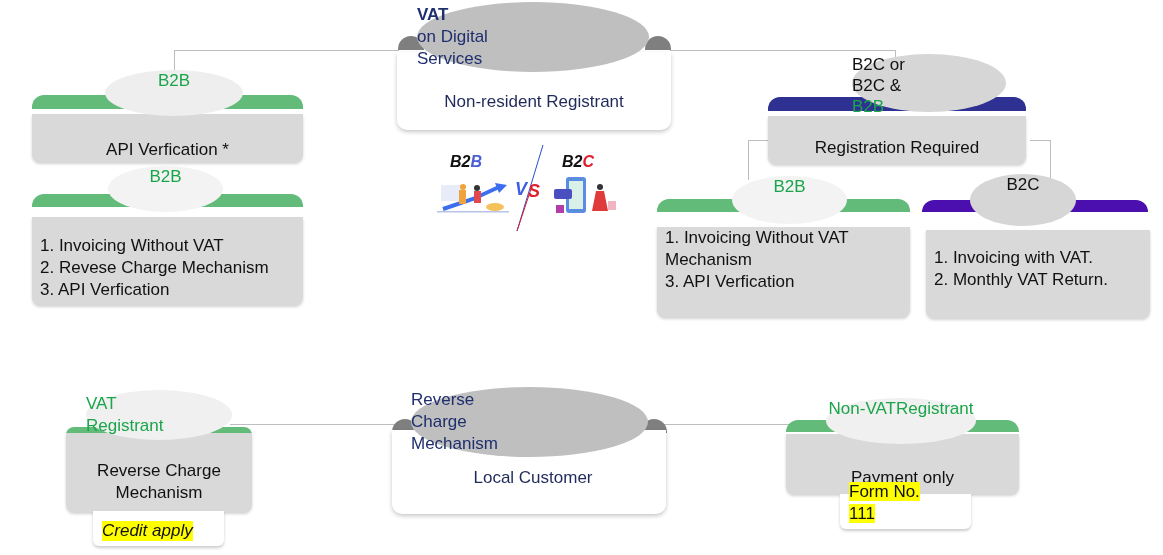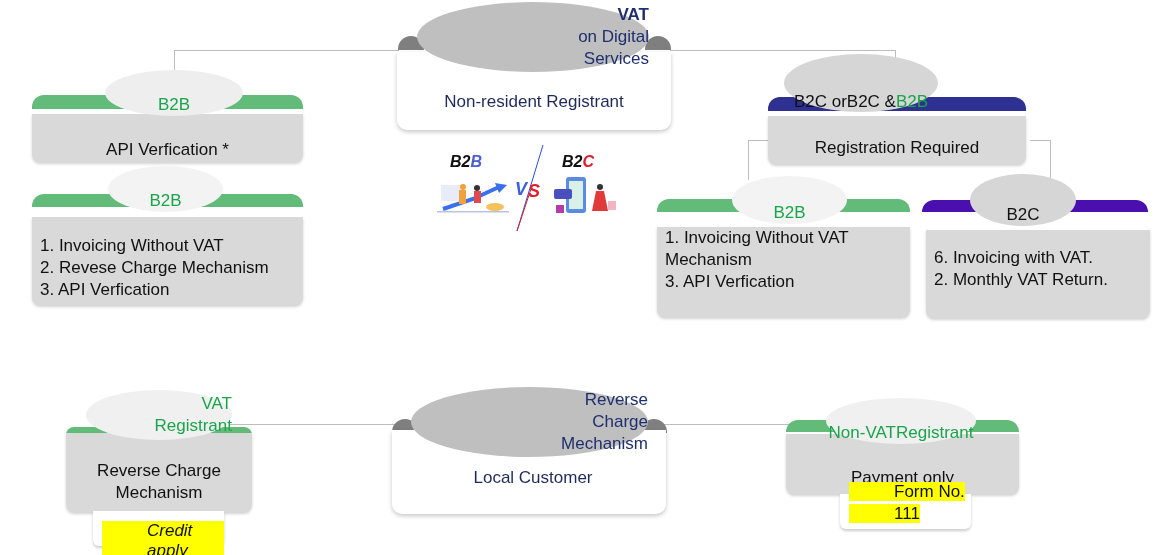--- a/index.html
+++ b/index.html
@@ -6,30 +6,30 @@
   body { width:1163px; height:555px; position:relative; background:#ffffff; overflow:hidden;
          font-family:"Liberation Sans", sans-serif; }
   .abs { position:absolute; }
   .line-h { position:absolute; height:1px; background:#bdbdbd; }
   .line-v { position:absolute; width:1px; background:#bdbdbd; }
   .bar { position:absolute; border-radius:12px 12px 0 0; }
   .box { position:absolute; background:#d9d9d9; border-radius:0 0 8px 8px;
          box-shadow:0 2px 3px rgba(0,0,0,0.18); color:#111; font-size:17px; }
   .wbox { position:absolute; background:#ffffff; border-radius:0 0 10px 10px;
           box-shadow:0 2px 4px rgba(0,0,0,0.22); color:#1f2a5a; font-size:17px; }
-  .oval { position:absolute; border-radius:50%; display:flex; align-items:flex-end; justify-content:center;
+  .oval { position:absolute; border-radius:50%; display:flex; align-items:flex-start; justify-content:center;
           text-align:center; font-size:17px; line-height:22px; }
   .oval.light { background:#eeeeee; color:#1aa54a; }
   .oval.grey { background:#d6d6d6; color:#111; }
   .oval.dark { background:#bfbfbf; color:#1f2f6e; }
   .center-text { display:flex; align-items:center; justify-content:center; text-align:center; }
   .list { padding:0 0 0 8px; line-height:22px; }
   .note { position:absolute; background:#fff; border-radius:0 0 6px 6px; box-shadow:0 2px 3px rgba(0,0,0,0.2);
           font-size:17px; color:#111; }
-  .hl { background:#ffff00;padding-left:45px; }
+  .hl { background:#ffff00; }
   .cap { position:absolute; width:26px; height:14px; background:#7f7f7f; border-radius:14px 14px 0 0; }
 </style>
 </head>
 <body>
 
 <div class="line-h" style="left:174px;top:50px;width:225px;"></div>
 <div class="line-v" style="left:174px;top:50px;height:22px;"></div>
 <div class="line-h" style="left:670px;top:50px;width:225px;"></div>
 <div class="line-v" style="left:895px;top:50px;height:12px;"></div>
 
@@ -111,21 +111,21 @@
     <polygon points="46,16 54,16 58,36 42,36" fill="#e03a3a"></polygon>
     <rect x="58" y="26" width="8" height="9" fill="#f0b5c0"></rect>
   </svg>
 </div>
 
 <div>
   <div class="bar" style="left:768px;top:97px;width:258px;height:14px;background:#2e3192;"></div>
   <div class="box center-text" style="left:768px;top:116px;width:258px;height:48px;">
     <span style="margin-top:16px;">Registration Required</span>
   </div>
-  <div class="oval grey" style="left:784px;top:54px;width:154px;height:58px;flex-direction:row;line-height:21px;">
+  <div class="oval grey" style="left:852px;top:54px;width:154px;height:58px;flex-direction:column;line-height:21px;">
     <span style="margin-top:4px;">B2C or</span>
     <span>B2C &amp;</span>
     <span style="color:#1aa54a;">B2B</span>
   </div>
 </div>
 
 <div>
   <div class="bar" style="left:657px;top:199px;width:253px;height:13px;background:#63bb7a;"></div>
   <div class="box" style="left:657px;top:227px;width:253px;height:90px;">
     <div class="list" style="padding-top:0px;line-height:22px;">
@@ -136,21 +136,21 @@
   </div>
   <div class="oval light" style="left:732px;top:176px;width:115px;height:48px;background:#f3f3f3;">
     <span>B2B</span>
   </div>
 </div>
 
 <div>
   <div class="bar" style="left:922px;top:200px;width:226px;height:12px;background:#4b0fb0;"></div>
   <div class="box" style="left:926px;top:230px;width:224px;height:88px;">
     <div class="list" style="padding-top:17px;">
-      <div>6. Invoicing with VAT.</div>
+      <div>1. Invoicing with VAT.</div>
       <div>2. Monthly VAT Return.</div>
     </div>
   </div>
   <div class="oval grey" style="left:970px;top:174px;width:106px;height:52px;">
     <span>B2C</span>
   </div>
 </div>
 
 <div>
   <div class="cap" style="left:392px;top:419px;"></div>

